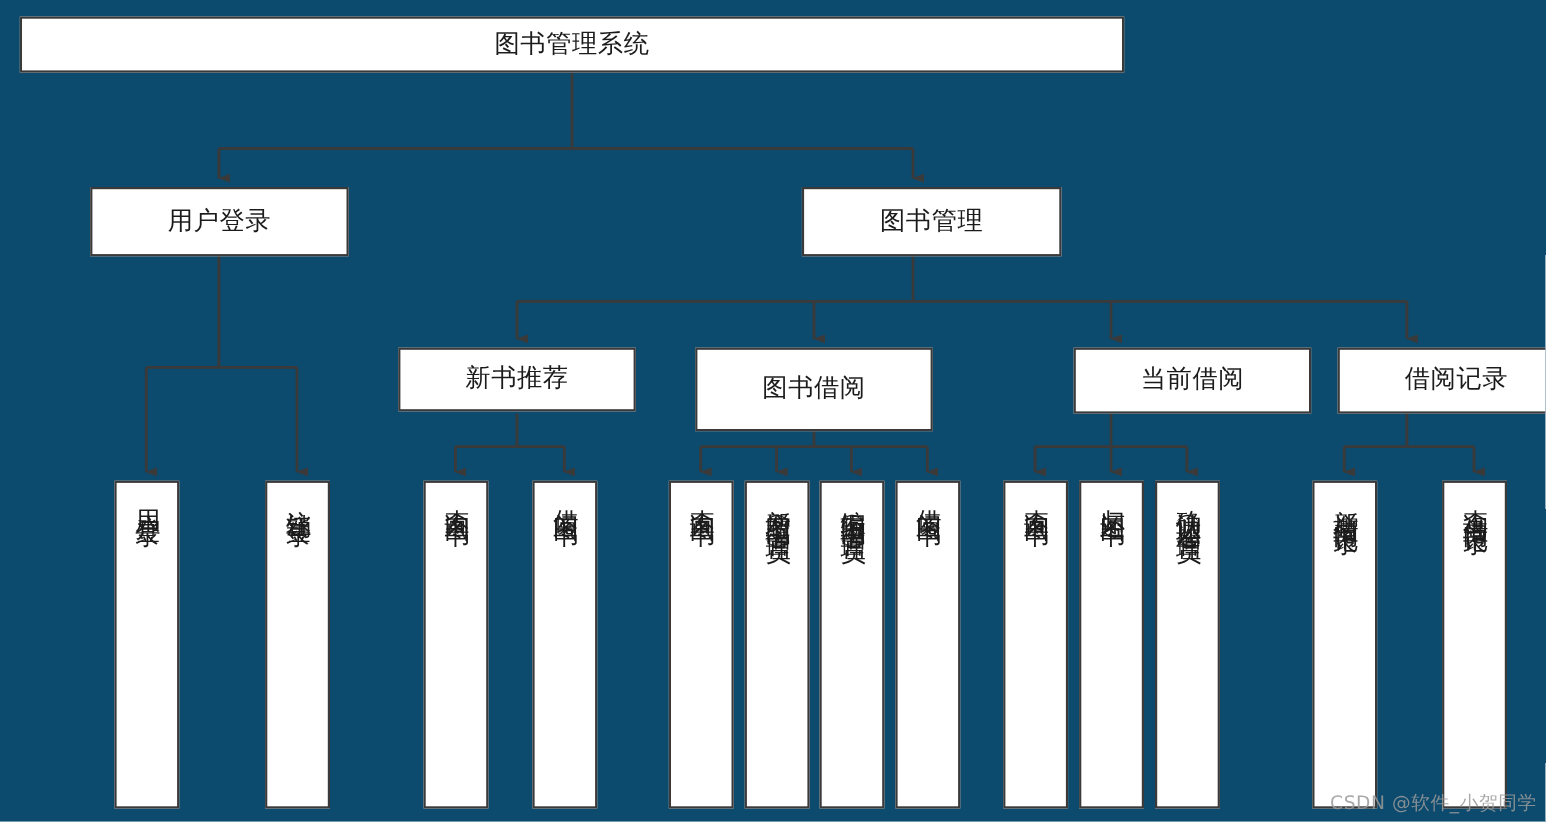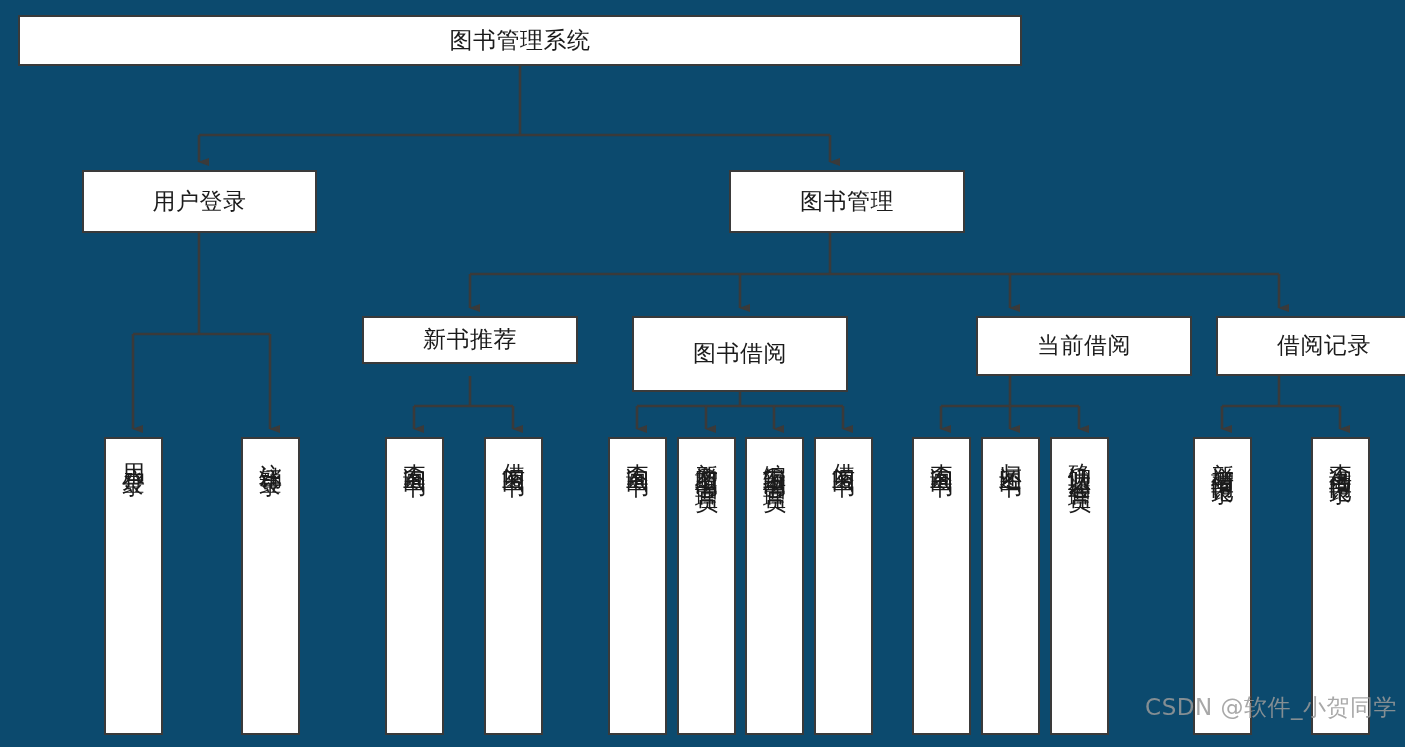--- a/index.html
+++ b/index.html
@@ -60,22 +60,22 @@
     writing-mode: vertical-rl;
     text-orientation: upright;
     font-size: 23px;
     line-height: 1.0;
     letter-spacing: 4px;
     white-space: nowrap;
   }
   #watermark {
     position: absolute;
     right: 8px;
-    bottom: 24px;
-    font-size: 23px;
+    bottom: 6px;
+    font-size: 17px;
     color: #9a9a9a;
     opacity: 0.85;
     white-space: nowrap;
     letter-spacing: 0.5px;
     font-family: "DejaVu Sans", "Liberation Sans", sans-serif;
   }
 </style>
 </head>
 <body>
 
@@ -138,21 +138,21 @@
     <span class="node-label">图书管理系统</span>
   </div>
 
   <div class="node horiz" style="left:82px; top:170px; width:235px; height:63px;">
     <span class="node-label">用户登录</span>
   </div>
   <div class="node horiz" style="left:687px; top:170px; width:236px; height:63px;margin-left:42px;">
     <span class="node-label">图书管理</span>
   </div>
 
-  <div class="node horiz" style="left:362px; top:316px; width:216px; height:48px;">
+  <div class="node horiz" style="left:362px; top:316px; width:216px; height:58px;">
     <span class="node-label">新书推荐</span>
   </div>
   <div class="node horiz" style="left:632px; top:316px; width:216px; height:76px;">
     <span class="node-label">图书借阅</span>
   </div>
   <div class="node horiz" style="left:930px; top:316px; width:216px; height:60px;margin-left:46px;">
     <span class="node-label">当前借阅</span>
   </div>
   <div class="node horiz" style="left:1171px; top:316px; width:216px; height:60px;margin-left:45px;">
     <span class="node-label">借阅记录</span>

